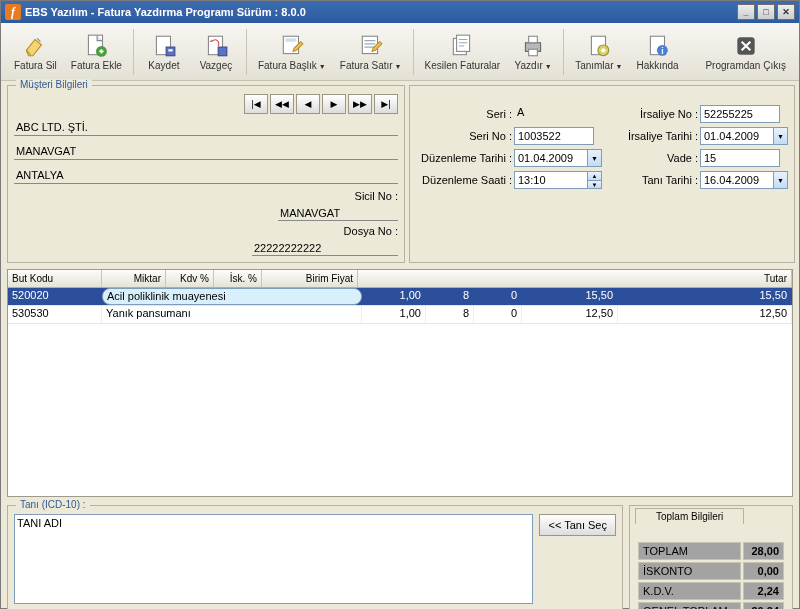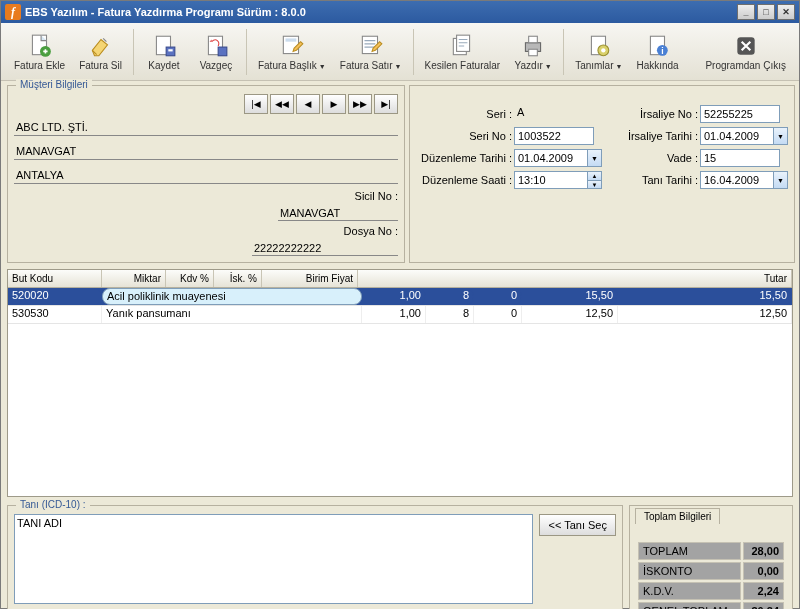--- a/index.html
+++ b/index.html
@@ -54,21 +54,21 @@
   .c-kdv { width: 48px; text-align: right; }
   .c-isk { width: 48px; text-align: right; }
   .c-bf  { width: 96px; text-align: right; }
   .c-tut { flex: 1; text-align: right; }
   .bottom-row { display: flex; gap: 6px; margin-top: 6px; }
   .tani-box { flex: 0 0 616px; }
   .tani-area { display:flex; gap:6px; align-items:flex-start; }
   .tani-list { flex:1; height: 90px; border: 1px solid #7f9db9; background:#fff; font-size:11px; padding:2px; }
   .tani-btn { height: 22px; padding: 0 8px; font-size: 11px; border: 1px solid #9b9784; background: linear-gradient(#fff,#ddd); cursor:pointer; }
   .totals-box { flex: 1; }
-  .tab { display:inline-block; border:1px solid #b6b1a0; border-bottom:none; padding:2px 8px; font-size:10px; background:#ece9d8; position:relative; top:-16px; left:-1px; }
+  .tab { display:inline-block; border:1px solid #b6b1a0; border-bottom:none; padding:2px 20px; font-size:10px; background:#ece9d8; position:relative; top:-16px; left:-1px; }
   .totals-tbl { width:100%; font-size:11px; }
   .totals-tbl td { border:1px solid #c5c1b3; padding:2px 4px; background:#a3a3a3; }
   .totals-tbl td:last-child { text-align:right; font-weight:bold; }
 </style>
 </head>
 <body>
 
 <div class="window">
 
   <div class="titlebar">
@@ -78,37 +78,37 @@
       <div class="winbtn">_</div>
       <div class="winbtn">□</div>
       <div class="winbtn">✕</div>
     </div>
   </div>
 
   <div class="toolbar">
     <div class="tb-btn">
       <span class="icon">
           <svg viewBox="0 0 24 24">
+            <path d="M4 16l8-10 6 5-8 10H6z" fill="#f5d573" stroke="#b98c1f"></path>
+            <path d="M4 16l4 4" stroke="#b98c1f"></path>
+            <path d="M14 5l3 3" stroke="#888"></path>
+          </svg>
+        </span>
+      <span>Fatura Sil</span>
+    </div>
+    <div class="tb-btn">
+      <span class="icon">
+          <svg viewBox="0 0 24 24">
             <rect x="5" y="2" width="13" height="18" fill="#fff" stroke="#888"></rect>
             <path d="M13 2v5h5" fill="#d8e8f5" stroke="#888"></path>
             <circle cx="17" cy="17" r="5" fill="#4a9e3f"></circle>
             <path d="M15 17h4M17 15v4" stroke="#fff" stroke-width="1.5"></path>
           </svg>
         </span>
       <span>Fatura Ekle</span>
-    </div>
-    <div class="tb-btn">
-      <span class="icon">
-          <svg viewBox="0 0 24 24">
-            <path d="M4 16l8-10 6 5-8 10H6z" fill="#f5d573" stroke="#b98c1f"></path>
-            <path d="M4 16l4 4" stroke="#b98c1f"></path>
-            <path d="M14 5l3 3" stroke="#888"></path>
-          </svg>
-        </span>
-      <span>Fatura Sil</span>
     </div>
     <div class="tb-sep"></div>
     <div class="tb-btn">
       <span class="icon">
           <svg viewBox="0 0 24 24">
             <rect x="5" y="3" width="13" height="17" fill="#fff" stroke="#888"></rect>
             <rect x="14" y="13" width="8" height="8" fill="#5b72c1" stroke="#3a4b8e"></rect>
             <rect x="16" y="15" width="4" height="2" fill="#fff"></rect>
           </svg>
         </span>

